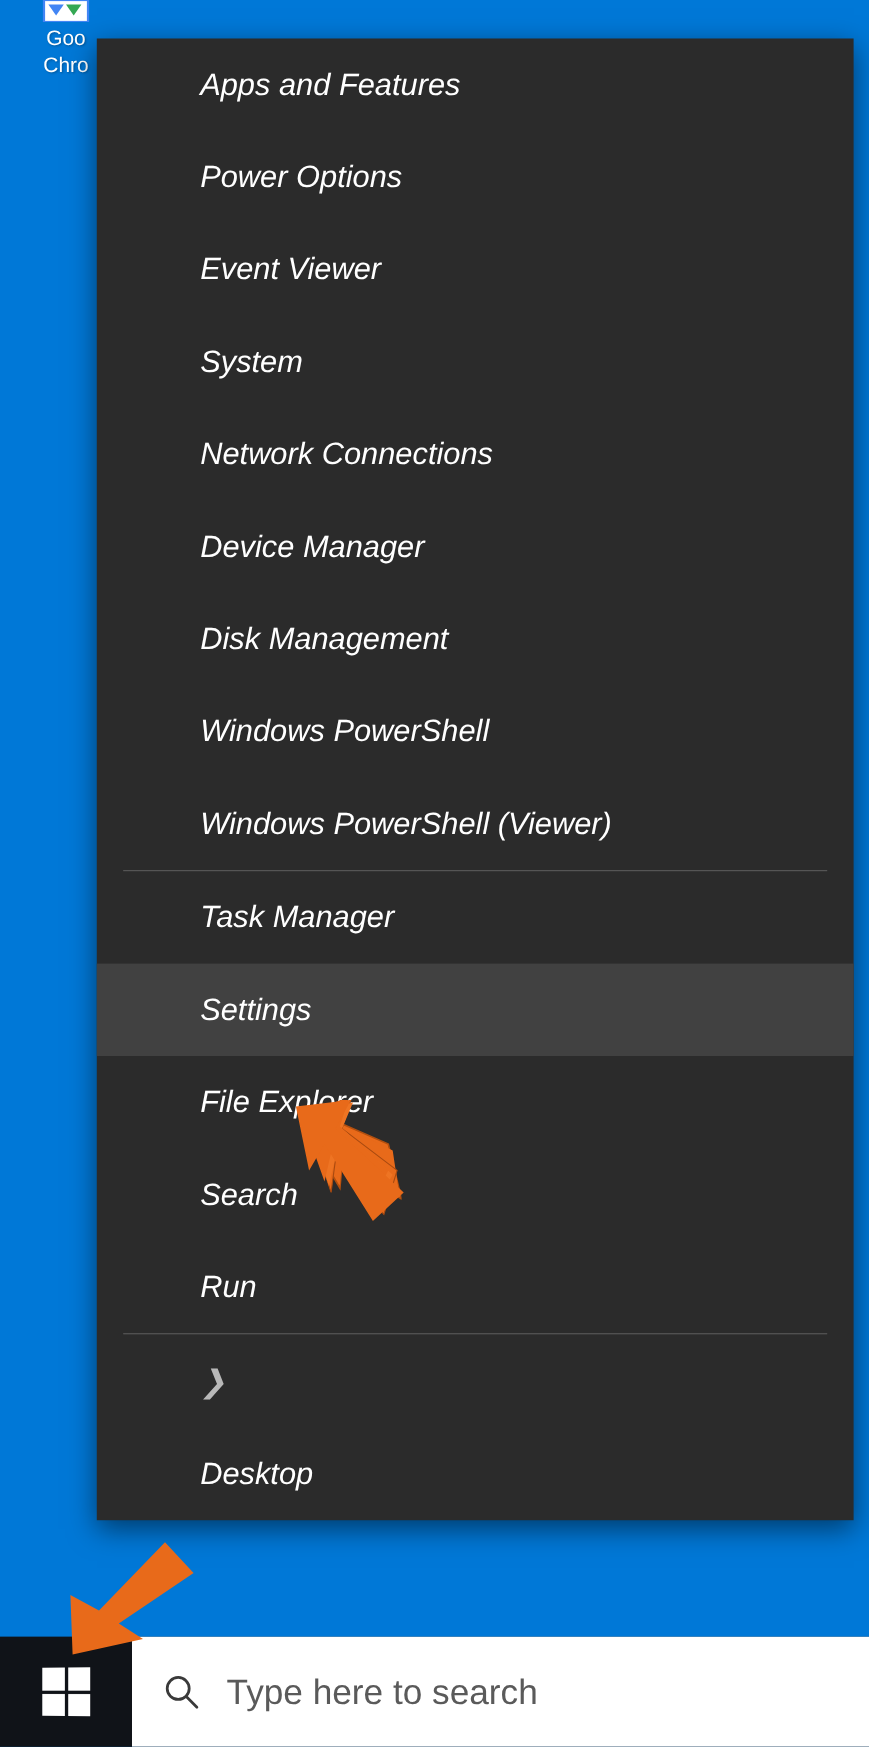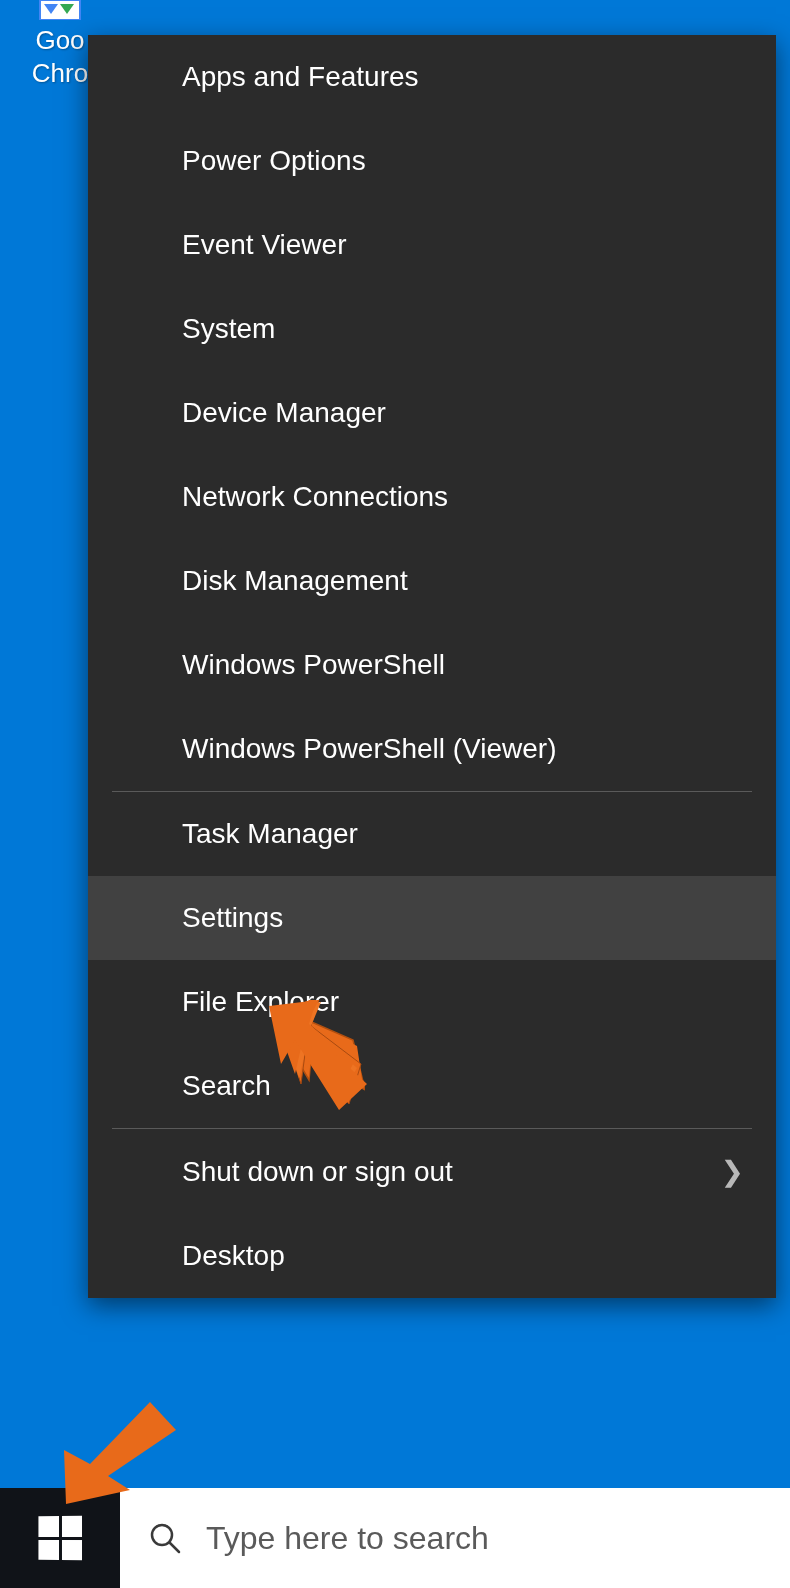--- a/index.html
+++ b/index.html
@@ -22,34 +22,35 @@
       text-align: center;
       color: white;
     }
     .desktop-icon .icon-box {
       width: 60px;
       height: 20px;
       margin: 0 auto;
       position: relative;
     }
     .desktop-icon .label {
-      font-size: 26px;
+      font-size: 19px;
       margin-top: 4px;
       text-shadow: 1px 1px 2px rgba(0,0,0,0.3);
       line-height: 1.25;
     }
     .context-menu {
       position: absolute;
       top: 35px;
       left: 88px;
       width: 688px;
       background: #2b2b2b;
       display: flex;
       flex-direction: column;
       box-shadow: 0 8px 24px rgba(0,0,0,0.5);
+      font-style: italic;
     }
     .menu-item {
       color: #ffffff;
       font-size: 28px;
       padding: 26px 32px 26px 94px;
       cursor: default;
       position: relative;
       display: flex;
       align-items: center;
       justify-content: space-between;
@@ -164,24 +165,24 @@
   <div class="menu-item">
       <span>Power Options</span>
     </div>
   <div class="menu-item">
       <span>Event Viewer</span>
     </div>
   <div class="menu-item">
       <span>System</span>
     </div>
   <div class="menu-item">
+      <span>Network Connections</span>
+    </div>
+  <div class="menu-item">
       <span>Device Manager</span>
-    </div>
-  <div class="menu-item">
-      <span>Network Connections</span>
     </div>
   <div class="menu-item">
       <span>Disk Management</span>
     </div>
   <div class="menu-item">
       <span>Windows PowerShell</span>
     </div>
   <div class="menu-item">
       <span>Windows PowerShell (Viewer)</span>
     </div>
@@ -193,25 +194,27 @@
     </div>
   <div class="menu-item hover">
       <span>Settings</span>
     </div>
   <div class="menu-item">
       <span>File Explorer</span>
     </div>
   <div class="menu-item">
       <span>Search</span>
     </div>
+  <div class="menu-item">
+      <span>Run</span>
+    </div>
 
   <div class="menu-separator"></div>
 
   <div class="menu-item">
-    <span>Shut down or sign out</span>
     <span class="chevron">❯</span>
   </div>
   <div class="menu-item">
       <span>Desktop</span>
     </div>
 </div>
 
 <div class="taskbar">
   <div class="start-button">
     <div class="win-logo">

